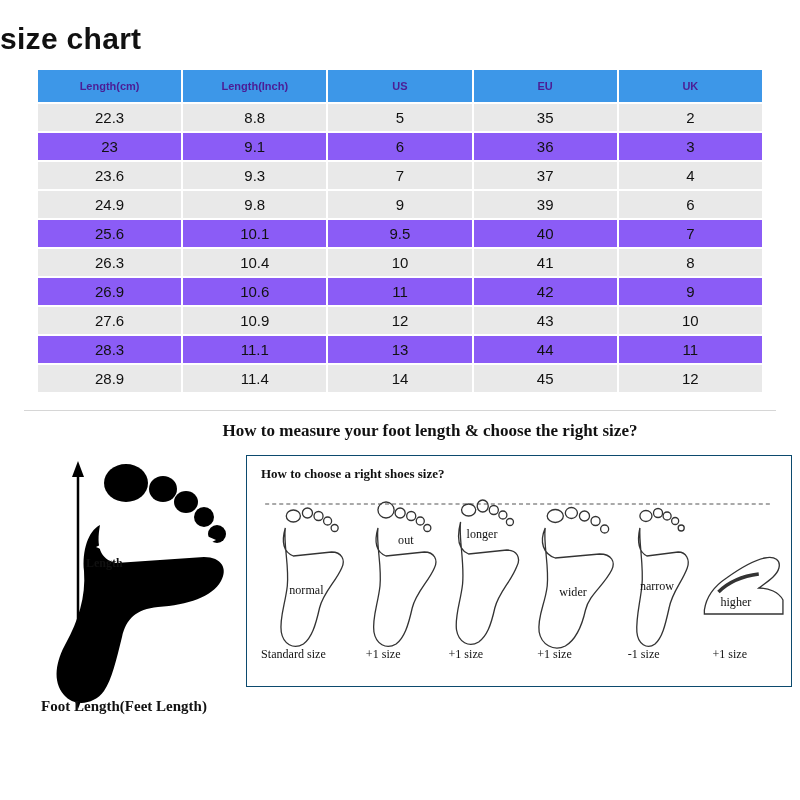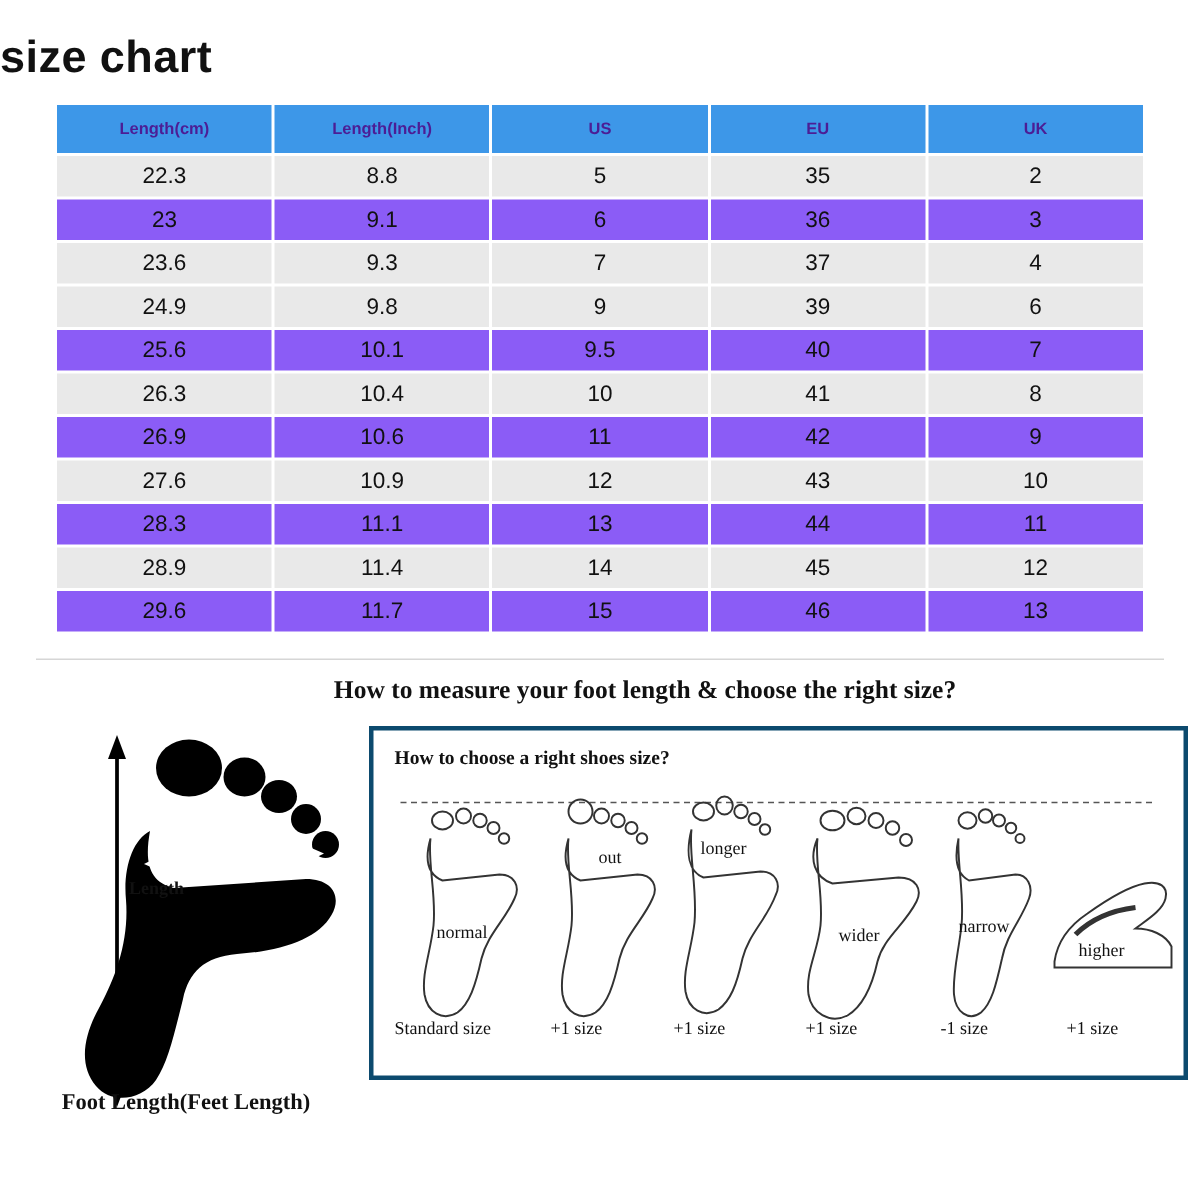--- a/index.html
+++ b/index.html
@@ -84,21 +84,21 @@
   }
   .left-panel {
     width: 232px;
     height: 278px;
     position: relative;
     flex: none;
   }
   .right-panel {
     flex: 1;
     height: 230px;
-    border: 3px solid #0c4a6e;
+    border: 1px solid #0c4a6e;
     position: relative;
     margin-left: 6px;
     margin-top: 8px;
     background: #ffffff;
   }
   .right-title {
     position: absolute;
     left: 14px;
     top: 10px;
     font-family: "Liberation Serif", serif;
@@ -215,27 +215,20 @@
         <td>13</td>
         <td>44</td>
         <td>11</td>
       </tr>
       <tr>
         <td>28.9</td>
         <td>11.4</td>
         <td>14</td>
         <td>45</td>
         <td>12</td>
-      </tr>
-      <tr class="alt">
-        <td>29.6</td>
-        <td>11.7</td>
-        <td>15</td>
-        <td>46</td>
-        <td>13</td>
       </tr>
     </tbody>
   </table>
 </div>
 
 <hr class="divider">
 
 <div class="bottom">
   <div class="measure-heading">How to measure your foot length &amp; choose the right size?</div>
 

